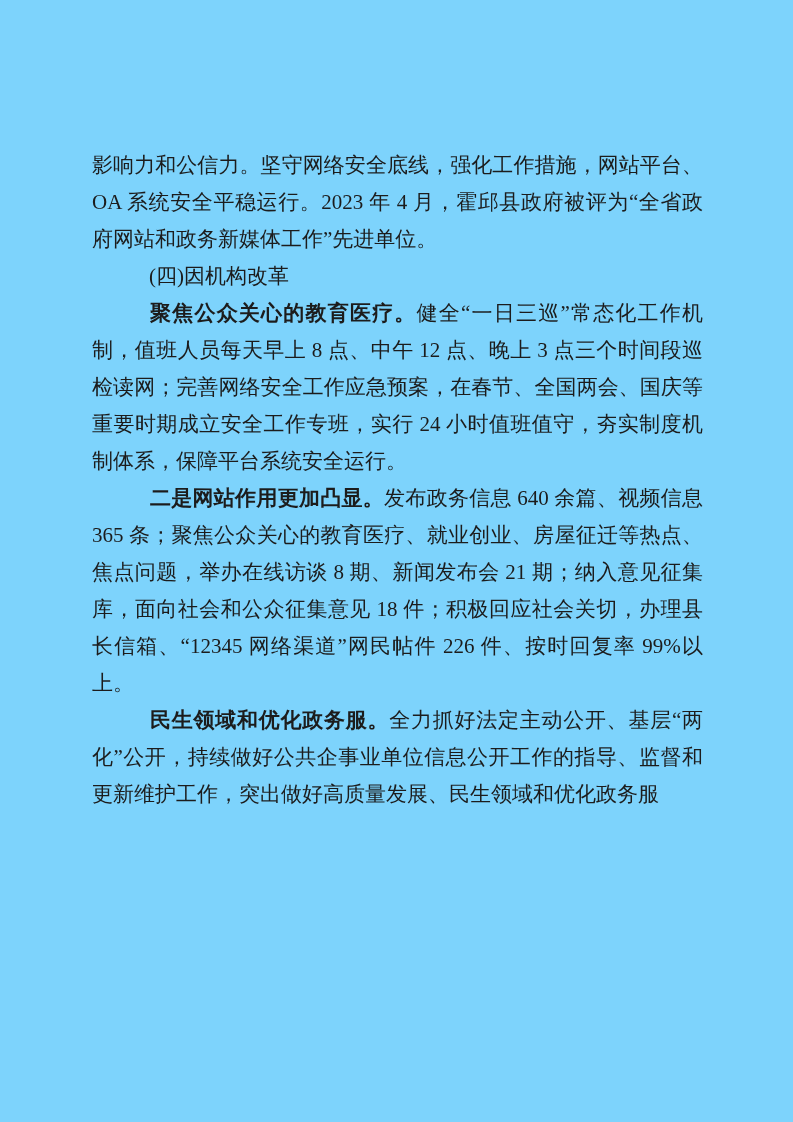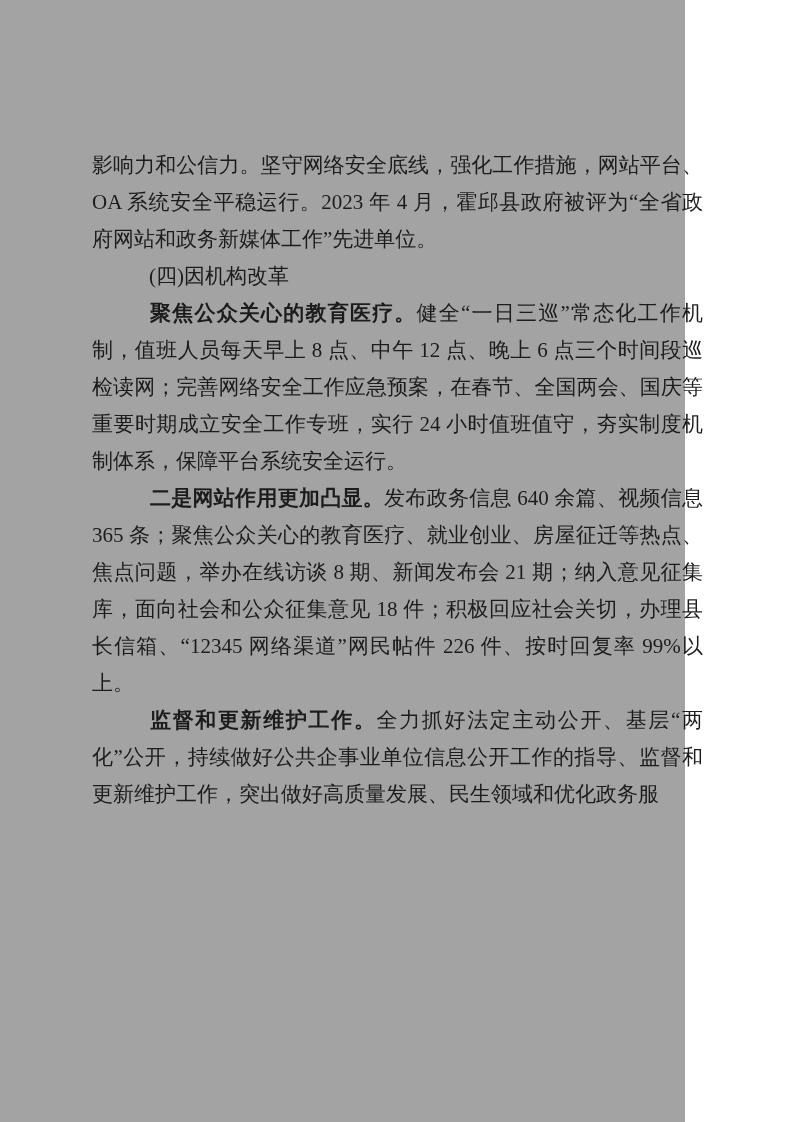--- a/index.html
+++ b/index.html
@@ -8,23 +8,23 @@
     background: #ffffff;
   }
   body {
     width: 793px;
     height: 1122px;
     overflow: hidden;
     font-family: "Liberation Serif", "DejaVu Serif", serif;
   }
   .page {
     position: relative;
-    width: 685px;
+    width: 793px;
     height: 1122px;
-    background: #a3a3a3;
+    background: #7dd3fc;
   }
   .doc-body {
     position: absolute;
     left: 92px;
     top: 147px;
     width: 611px;
     font-size: 21px;
     line-height: 37px;
     color: #1c1c1c;
     text-align: justify;
@@ -49,21 +49,21 @@
 </head>
 <body>
 
 <div class="page">
   <div class="doc-body">
 
     <p class="p-continuation"><span>影响力和公信力。坚守网络安全底线，强化工作措施，网站平台、OA 系统安全平稳运行。2023 年 4 月，霍邱县政府被评为“全省政府网站和政务新媒体工作”先进单位。</span></p>
 
     <p class="p-section-heading"><span>(四)因机构改革</span></p>
 
-    <p class="p-point"><span class="lead">聚焦公众关心的教育医疗。</span><span>健全“一日三巡”常态化工作机制，值班人员每天早上 8 点、中午 12 点、晚上 6 点三个时间段巡检读网；完善网络安全工作应急预案，在春节、全国两会、国庆等重要时期成立安全工作专班，实行 24 小时值班值守，夯实制度机制体系，保障平台系统安全运行。</span></p>
+    <p class="p-point"><span class="lead">聚焦公众关心的教育医疗。</span><span>健全“一日三巡”常态化工作机制，值班人员每天早上 8 点、中午 12 点、晚上 3 点三个时间段巡检读网；完善网络安全工作应急预案，在春节、全国两会、国庆等重要时期成立安全工作专班，实行 24 小时值班值守，夯实制度机制体系，保障平台系统安全运行。</span></p>
 
     <p class="p-point"><span class="lead">二是网站作用更加凸显。</span><span>发布政务信息 640 余篇、视频信息 365 条；聚焦公众关心的教育医疗、就业创业、房屋征迁等热点、焦点问题，举办在线访谈 8 期、新闻发布会 21 期；纳入意见征集库，面向社会和公众征集意见 18 件；积极回应社会关切，办理县长信箱、“12345 网络渠道”网民帖件 226 件、按时回复率 99%以上。</span></p>
 
 
-    <p class="p-point"><span class="lead">监督和更新维护工作。</span><span>全力抓好法定主动公开、基层“两化”公开，持续做好公共企事业单位信息公开工作的指导、监督和更新维护工作，突出做好高质量发展、民生领域和优化政务服</span></p>
+    <p class="p-point"><span class="lead">民生领域和优化政务服。</span><span>全力抓好法定主动公开、基层“两化”公开，持续做好公共企事业单位信息公开工作的指导、监督和更新维护工作，突出做好高质量发展、民生领域和优化政务服</span></p>
 
   </div>
 </div>
 
 </body></html>

